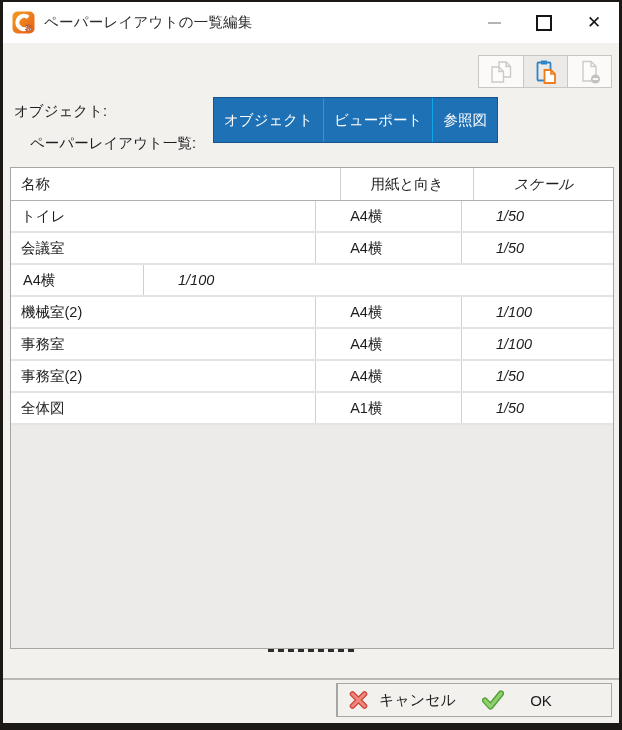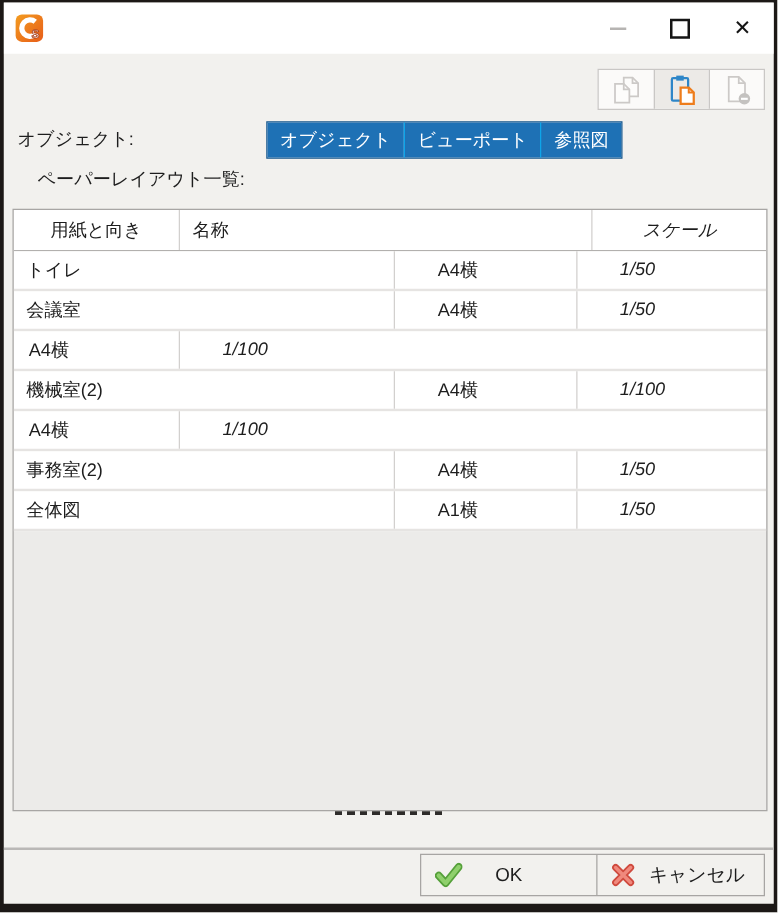--- a/index.html
+++ b/index.html
@@ -30,21 +30,21 @@
   .toolbar-group{
     position:absolute;left:475px;top:53px;height:33px;
     display:flex;border:1px solid #c9c7c5;box-sizing:border-box;background:#fbfaf9;
   }
   .tool-btn{width:44px;display:flex;align-items:center;justify-content:center;box-sizing:border-box;}
   .tool-btn + .tool-btn{border-left:1px solid #c9c7c5;}
   .tool-btn.active{background:#eceae7;}
   
   .paste-label{position:absolute;left:11px;top:100px;font-size:14.5px;}
   .blue-group{
-    position:absolute;left:210px;top:95px;height:30px;
+    position:absolute;left:210px;top:95px;height:46px;
     display:flex;border:1px solid #15568c;box-sizing:border-box;
   }
   .blue-btn{
     background:#1e71b5;color:#ffffff;font-size:14.5px;
     display:flex;align-items:center;justify-content:center;
     padding:0 10px;white-space:nowrap;cursor:default;
   }
   .blue-btn + .blue-btn{border-left:1px solid #0ea5e9;}
   
   .list-label{position:absolute;left:27px;top:132px;font-size:14.5px;}
@@ -94,20 +94,21 @@
       <defs>
         <linearGradient id="og" x1="0" y1="0" x2="1" y2="1">
           <stop offset="0" stop-color="#f39c20"></stop>
             <stop offset="1" stop-color="#e75d19"></stop>
         </linearGradient>
       </defs>
       <rect x="0.5" y="0.5" width="22" height="22" rx="5" fill="url(#og)"></rect>
       <path d="M16.2 6.4 A6.6 6.6 0 1 0 16.2 16.6" fill="none" stroke="#ffffff" stroke-width="4.2"></path>
       <text x="13.2" y="19.6" font-size="9.5" font-weight="bold" fill="#ffffff" stroke="#a8401c" stroke-width="0.7">S</text>
     </svg>
+    <span class="title-text">ペーパーレイアウトの一覧編集</span>
     <div class="win-controls">
       <div class="win-btn">
           <span class="min-glyph"></span>
         </div>
       <div class="win-btn">
           <span class="max-glyph"></span>
         </div>
       <div class="win-btn">
           <span class="close-glyph">✕</span>
         </div>
@@ -145,22 +146,22 @@
   <div class="blue-group">
     <div class="blue-btn">オブジェクト</div>
     <div class="blue-btn">ビューポート</div>
     <div class="blue-btn">参照図</div>
   </div>
 
   <div class="list-label">ペーパーレイアウト一覧:</div>
 
   <div class="layout-table">
     <div class="t-row t-head">
+      <div class="t-cell c1">名称</div>
       <div class="t-cell c2">用紙と向き</div>
-      <div class="t-cell c1">名称</div>
       <div class="t-cell c3">スケール</div>
     </div>
     <div class="t-row t-data">
       <div class="t-cell c1">トイレ</div>
       <div class="t-cell c2">A4横</div>
       <div class="t-cell c3">1/50</div>
     </div>
     <div class="t-row t-data">
       <div class="t-cell c1">会議室</div>
       <div class="t-cell c2">A4横</div>
@@ -169,52 +170,53 @@
     <div class="t-row t-data">
       <div class="t-cell c2">A4横</div>
       <div class="t-cell c3">1/100</div>
     </div>
     <div class="t-row t-data">
       <div class="t-cell c1">機械室(2)</div>
       <div class="t-cell c2">A4横</div>
       <div class="t-cell c3">1/100</div>
     </div>
     <div class="t-row t-data">
+      <div class="t-cell c1">事務室</div>
       <div class="t-cell c2">A4横</div>
       <div class="t-cell c3">1/100</div>
     </div>
     <div class="t-row t-data">
       <div class="t-cell c1">事務室(2)</div>
       <div class="t-cell c2">A4横</div>
       <div class="t-cell c3">1/50</div>
     </div>
     <div class="t-row t-data">
       <div class="t-cell c1">全体図</div>
       <div class="t-cell c2">A1横</div>
       <div class="t-cell c3">1/50</div>
     </div>
   </div>
 
   <div class="grip"></div>
 
   <div class="footer-divider"></div>
   <div class="footer-group">
+    <div class="footer-btn cancel-btn">
+      <span class="btn-icon">
+        <svg width="19" height="19" viewBox="0 0 19 19">
+          <path d="M3.5 3.5 L15.5 15.5 M15.5 3.5 L3.5 15.5" fill="none" stroke="#cf4a3e" stroke-width="5.6" stroke-linecap="round"></path>
+          <path d="M3.5 3.5 L15.5 15.5 M15.5 3.5 L3.5 15.5" fill="none" stroke="#f0897d" stroke-width="2.8" stroke-linecap="round"></path>
+        </svg>
+      </span>
+      <span class="btn-label">キャンセル</span>
+    </div>
     <div class="footer-btn ok-btn">
       <span class="btn-icon">
         <svg width="22" height="20" viewBox="0 0 22 20">
           <path d="M3 10.5 L8.5 16.5 L19 3.5" fill="none" stroke="#55a03a" stroke-width="6.2" stroke-linecap="round" stroke-linejoin="round"></path>
           <path d="M3 10.5 L8.5 16.5 L19 3.5" fill="none" stroke="#8fd06c" stroke-width="3.4" stroke-linecap="round" stroke-linejoin="round"></path>
         </svg>
       </span>
       <span class="btn-label">OK</span>
     </div>
-    <div class="footer-btn cancel-btn">
-      <span class="btn-icon">
-        <svg width="19" height="19" viewBox="0 0 19 19">
-          <path d="M3.5 3.5 L15.5 15.5 M15.5 3.5 L3.5 15.5" fill="none" stroke="#cf4a3e" stroke-width="5.6" stroke-linecap="round"></path>
-          <path d="M3.5 3.5 L15.5 15.5 M15.5 3.5 L3.5 15.5" fill="none" stroke="#f0897d" stroke-width="2.8" stroke-linecap="round"></path>
-        </svg>
-      </span>
-      <span class="btn-label">キャンセル</span>
-    </div>
   </div>
 
 </div>
 
 </body></html>

